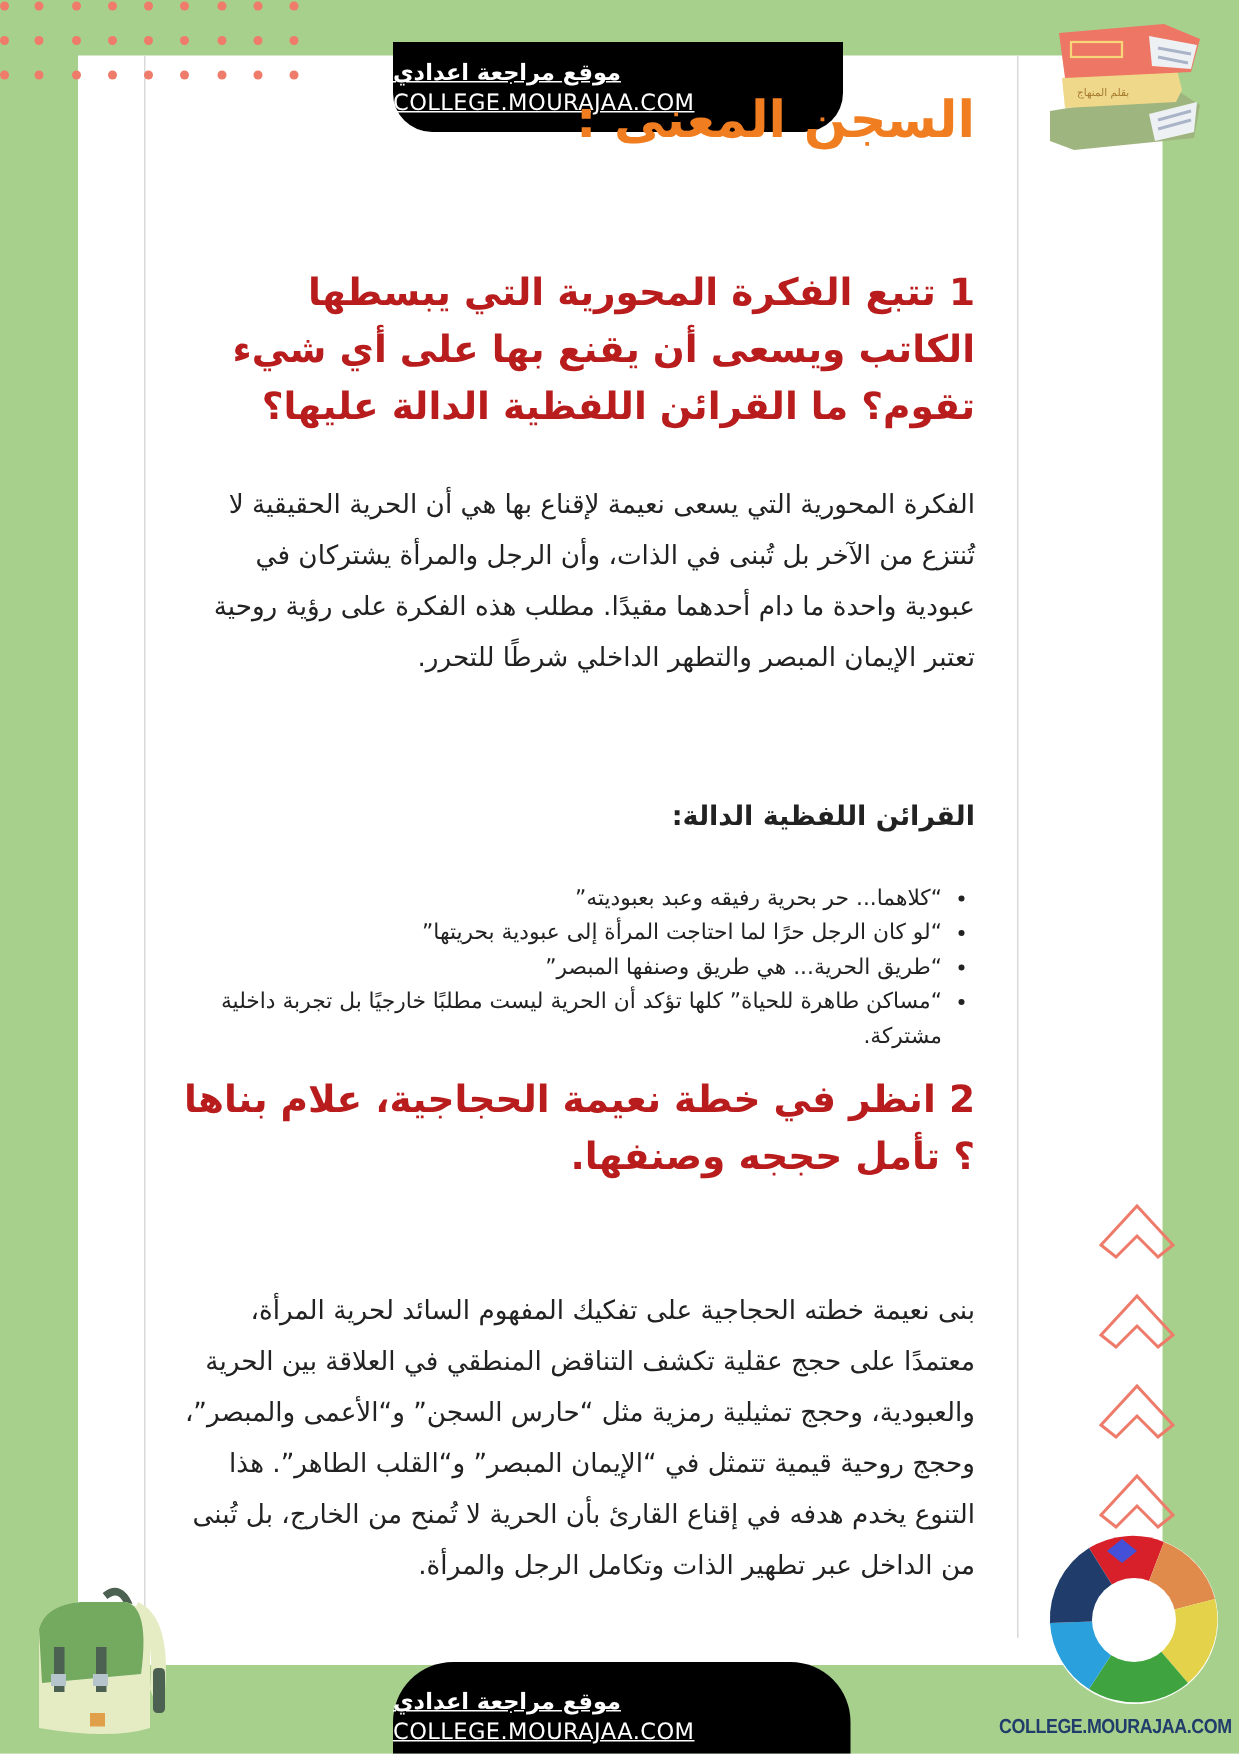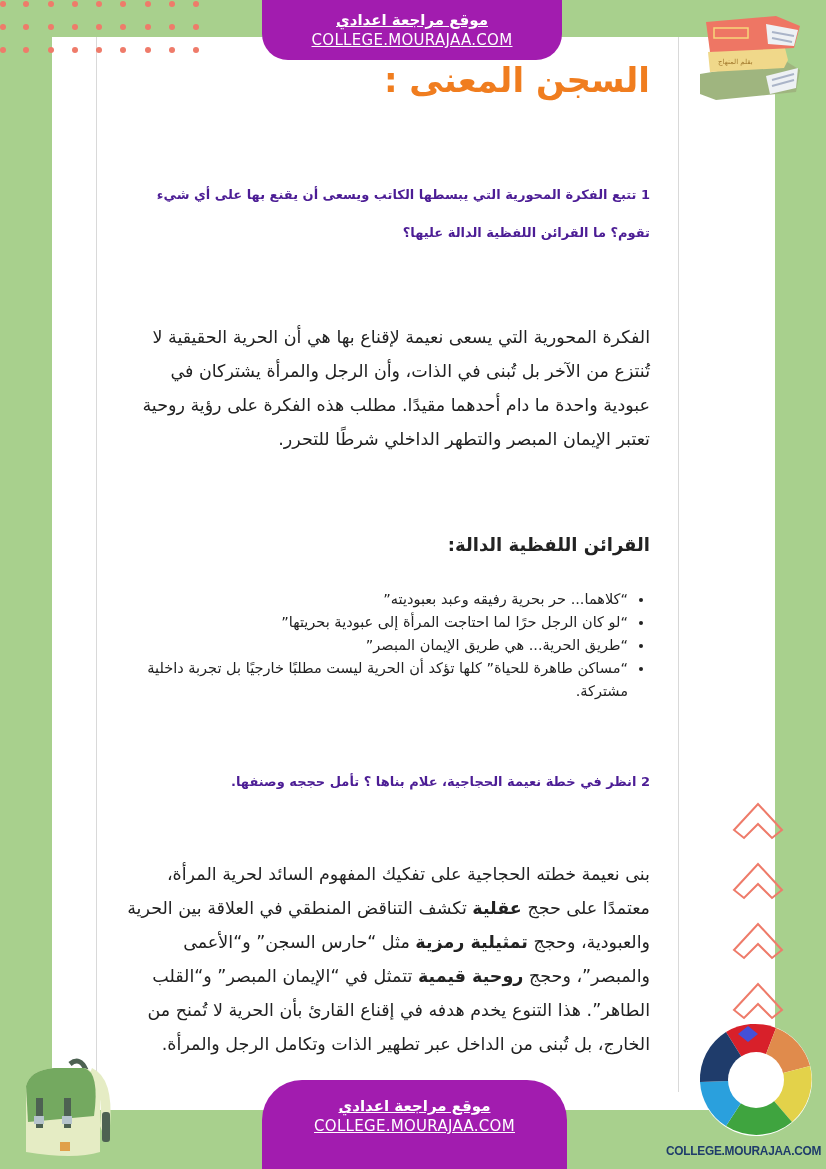--- a/index.html
+++ b/index.html
@@ -10,37 +10,38 @@
   }
   .page {
     position:absolute; left:52px; top:37px; width:723px; height:1073px;
     background:#ffffff;
   }
   .vline { position:absolute; top:37px; width:1px; height:1055px; background:#d9d9d9; }
   .dots { position:absolute; left:0; top:0; width:200px; height:80px; }
   .dot { position:absolute; width:6px; height:6px; border-radius:50%; background:#ef7b6a; }
 
   .banner {
-    position:absolute; background:#a21caf; text-align:center; color:#ffffff;
+    position:absolute; background:#000000; color:#ffffff;
     font-family:"DejaVu Sans", sans-serif;
+    margin-top:28px;
   }
   .banner-top { left:262px; top:0; width:300px; height:60px; border-radius:0 0 26px 26px; }
   .banner-bottom { left:262px; top:1080px; width:305px; height:89px; border-radius:40px 40px 0 0; }
   .banner .ar { display:block; font-size:15px; font-weight:bold; text-decoration:underline; line-height:20px; }
   .banner .en { display:block; font-size:15px; text-decoration:underline; letter-spacing:0.3px; line-height:20px; }
   .banner-top .ar { margin-top:10px; }
   .banner-bottom .ar { margin-top:16px; }
 
   .content { position:absolute; left:120px; width:530px; direction:rtl; text-align:right; }
   .title { top:58px; font-size:34px; font-weight:bold; color:#f07d1f; line-height:44px; }
-  .q { color:#4c1d95; font-weight:bold; font-size:13px; line-height:38px; }
+  .q { color:#b91c1c; font-weight:bold; font-size:25px; line-height:38px; }
   .p { color:#222222; font-size:17.5px; line-height:34px; }
   .sub { color:#222222; font-weight:bold; font-size:18px; line-height:30px; }
   .list { color:#222222; font-size:14.5px; line-height:23px; margin:0; padding:0 22px 0 0; list-style:disc; }
-  b { font-weight:bold; }
+  b { font-weight:normal; }
 
   .books { position:absolute; left:696px; top:10px; width:110px; height:90px; }
   .backpack { position:absolute; left:14px; top:1056px; width:100px; height:105px; }
   .chevrons { position:absolute; left:732px; top:790px; width:60px; height:250px; }
   .wheel { position:absolute; left:696px; top:1022px; width:120px; height:118px; }
   .logo-text { position:absolute; left:666px; top:1143px; font-family:"Liberation Sans", sans-serif;
     font-weight:bold; font-size:13.5px; color:#1f3c6b; letter-spacing:-0.3px; transform:scaleX(0.88); transform-origin:left; }
 </style>
 </head>
 <body>
@@ -106,26 +107,26 @@
 </div>
 
 <div class="content p" style="top:320px">الفكرة المحورية التي يسعى نعيمة لإقناع بها هي أن الحرية الحقيقية لا تُنتزع من الآخر بل تُبنى في الذات، وأن الرجل والمرأة يشتركان في عبودية واحدة ما دام أحدهما مقيدًا. مطلب هذه الفكرة على رؤية روحية تعتبر الإيمان المبصر والتطهر الداخلي شرطًا للتحرر.</div>
 
 <div class="content sub" style="top:530px">القرائن اللفظية الدالة:</div>
 
 <div class="content" style="top:588px">
   <ul class="list">
     <li>“كلاهما... حر بحرية رفيقه وعبد بعبوديته”</li>
     <li>“لو كان الرجل حرًا لما احتاجت المرأة إلى عبودية بحريتها”</li>
-    <li>“طريق الحرية... هي طريق الإيمان المبصر”</li>
+    <li>“طريق الحرية... هي طريق وصنفها المبصر”</li>
     <li>“مساكن طاهرة للحياة” كلها تؤكد أن الحرية ليست مطلبًا خارجيًا بل تجربة داخلية مشتركة.</li>
   </ul>
 </div>
 
-<div class="content q" style="top:763px">
+<div class="content q" style="top:714px">
   <span>2</span>
   <span>انظر في خطة نعيمة الحجاجية، علام بناها ؟ تأمل حججه وصنفها.</span>
 </div>
 
 <div class="content p" style="top:857px"><span>بنى نعيمة خطته الحجاجية على تفكيك المفهوم السائد لحرية المرأة، معتمدًا على حجج </span><b>عقلية</b><span> تكشف التناقض المنطقي في العلاقة بين الحرية والعبودية، وحجج </span><b>تمثيلية رمزية</b><span> مثل “حارس السجن” و“الأعمى والمبصر”، وحجج </span><b>روحية قيمية</b><span> تتمثل في “الإيمان المبصر” و“القلب الطاهر”. هذا التنوع يخدم هدفه في إقناع القارئ بأن الحرية لا تُمنح من الخارج، بل تُبنى من الداخل عبر تطهير الذات وتكامل الرجل والمرأة.</span></div>
 
 <div style="position:absolute;left:0;top:1110px;width:826px;height:59px;background:#a8d08d"></div>
 
 <svg class="chevrons" viewBox="0 0 60 250">
   <g fill="none" stroke="#ee7b6a" stroke-width="2">

